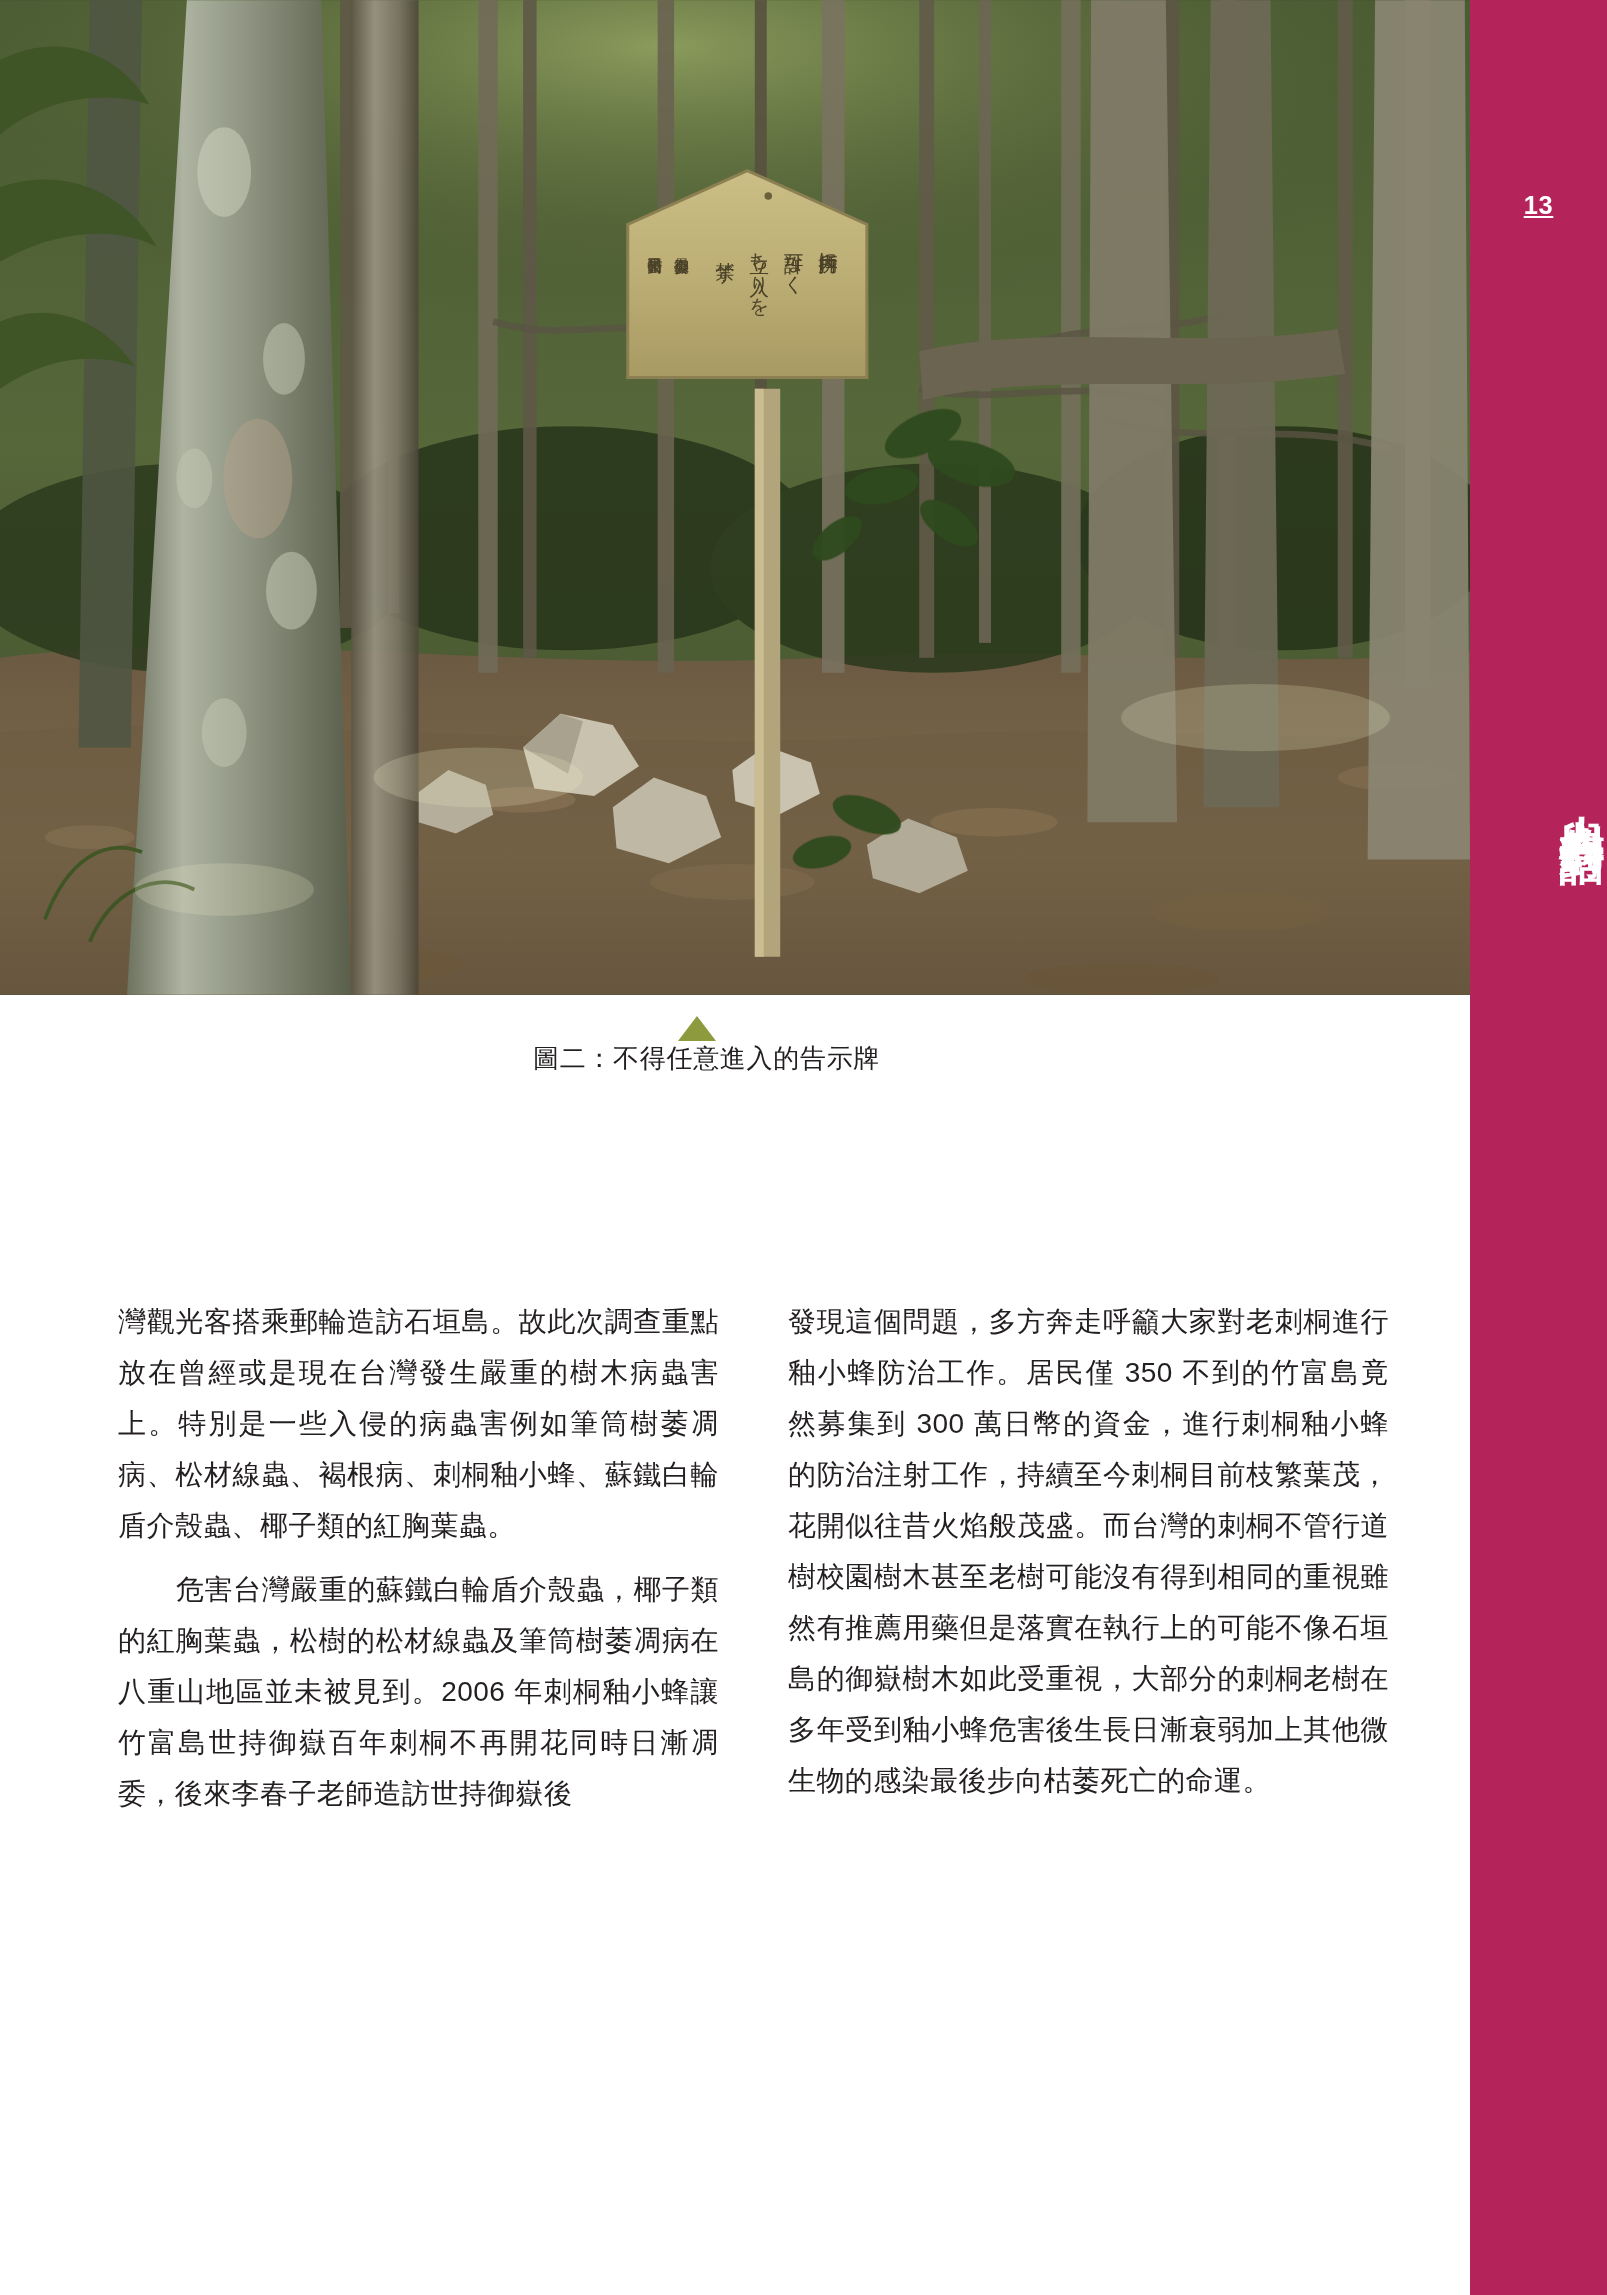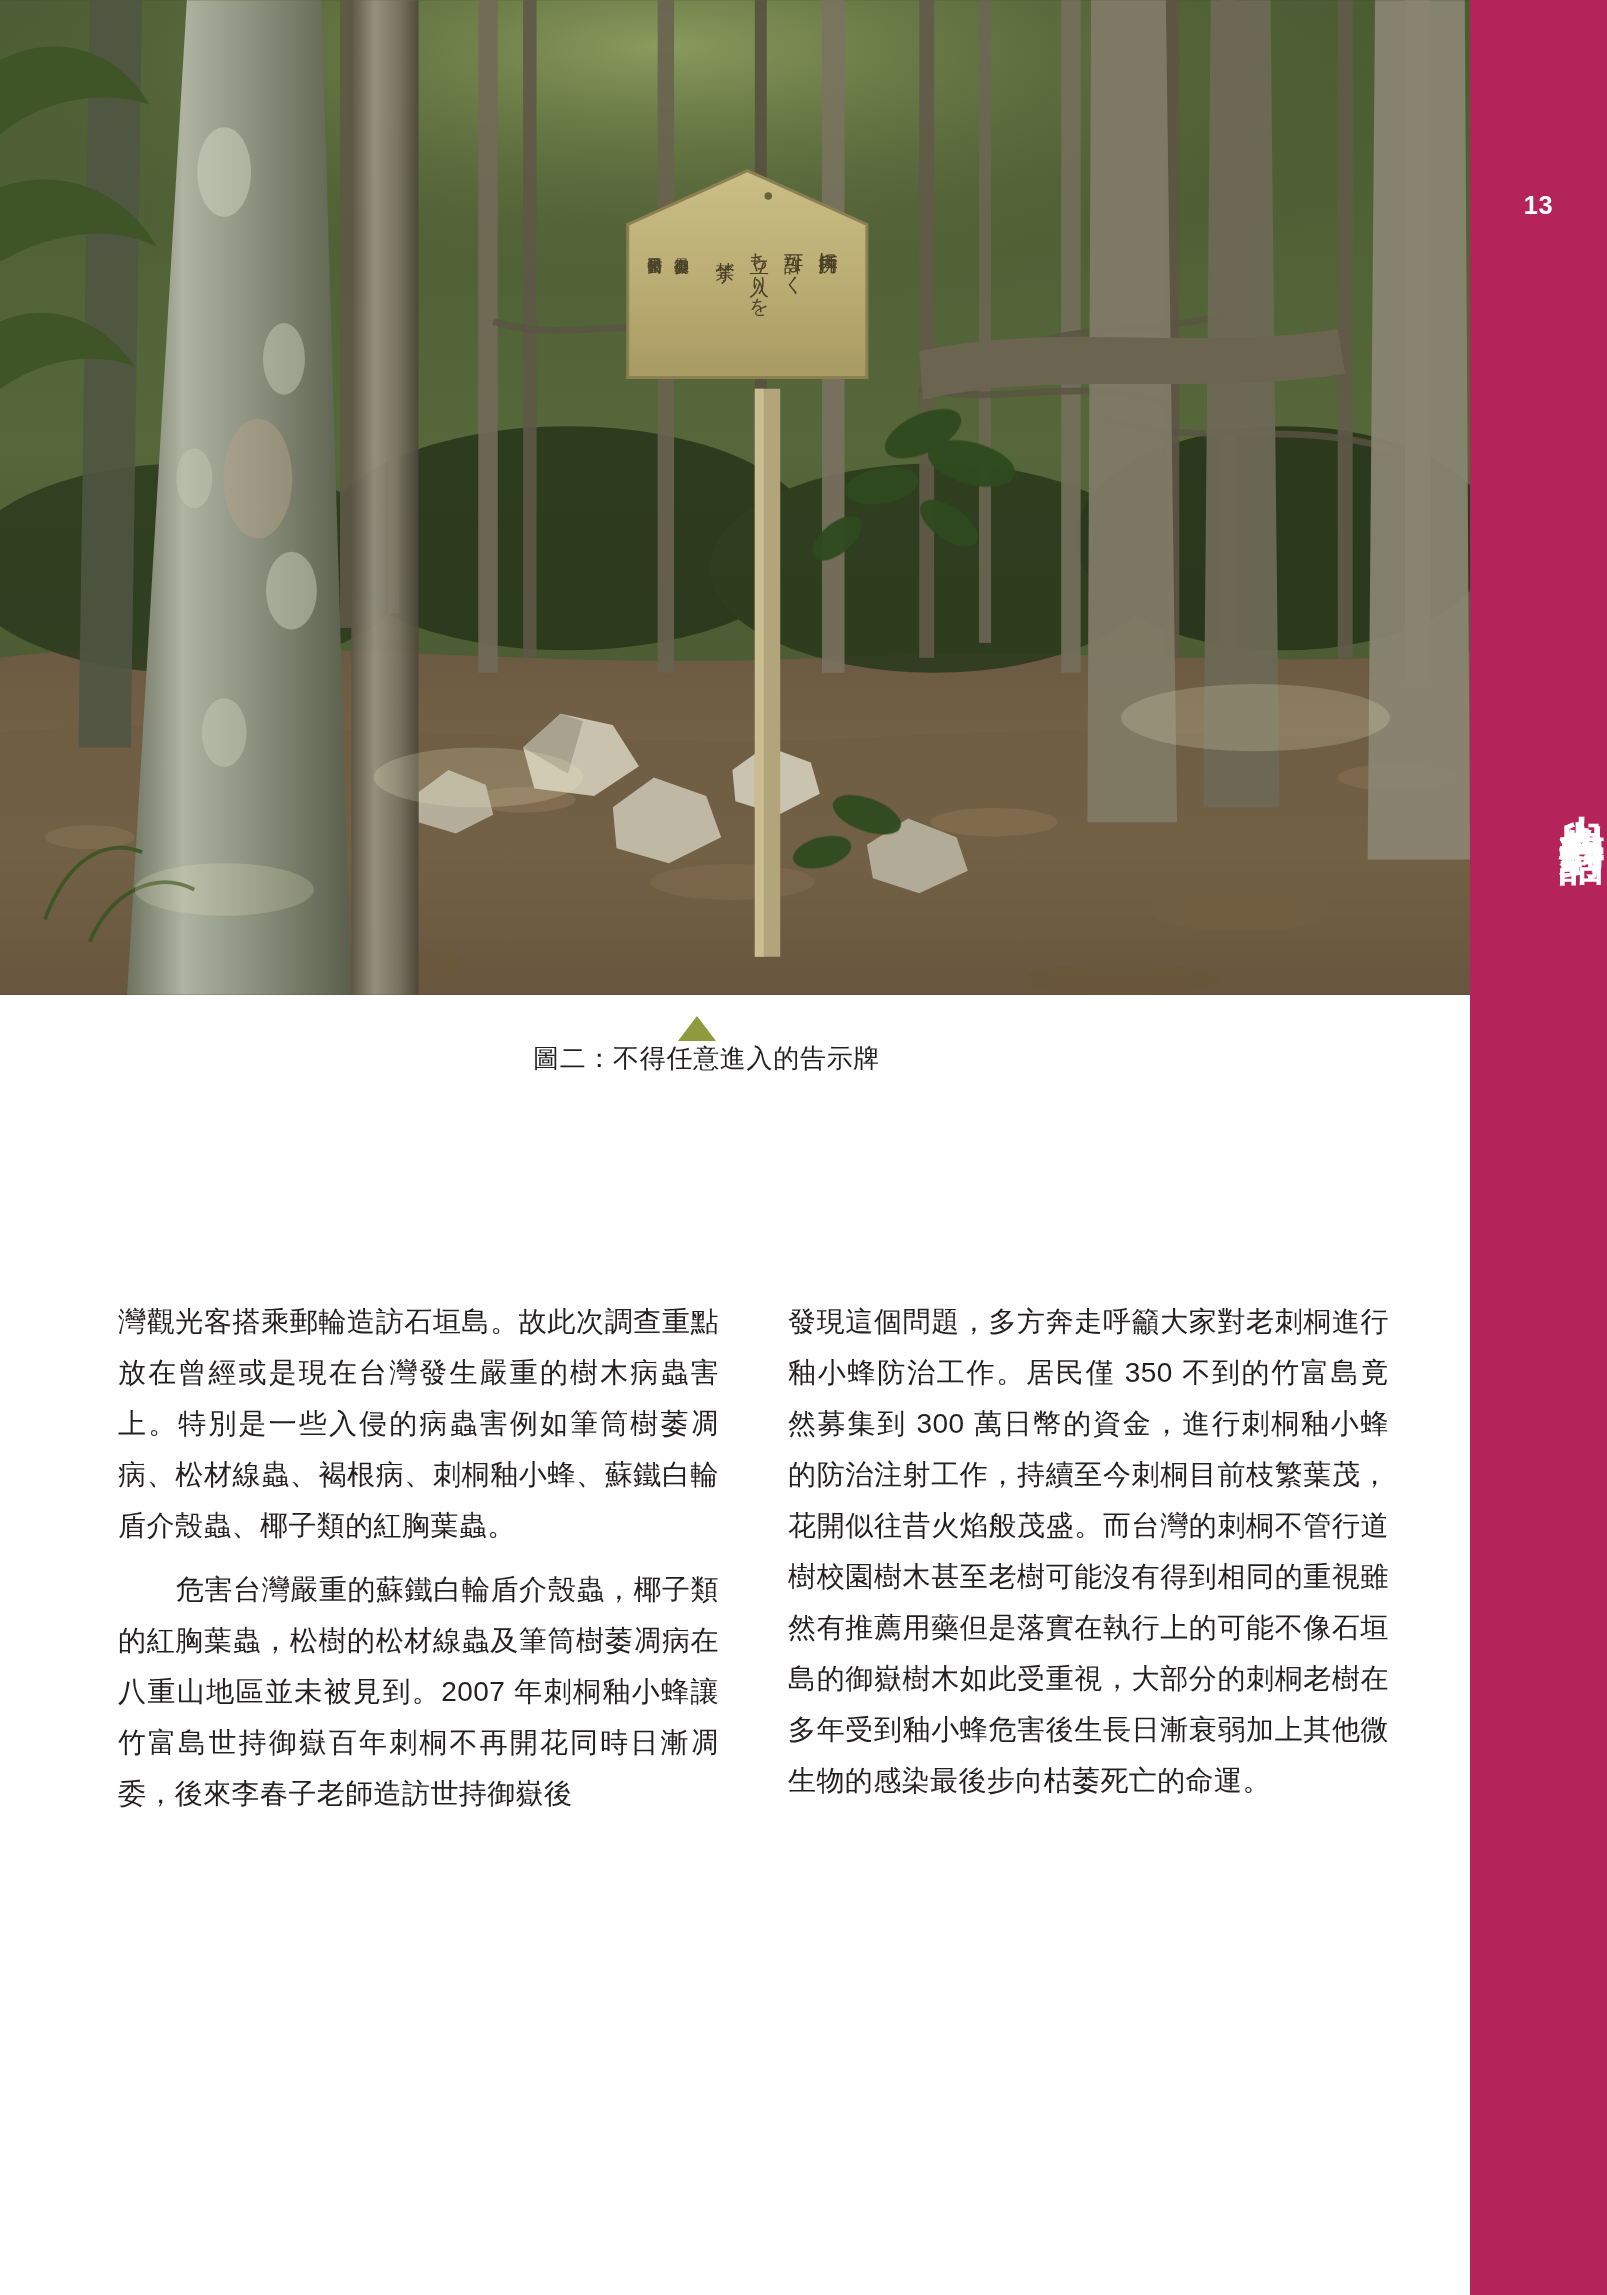--- a/index.html
+++ b/index.html
@@ -27,20 +27,21 @@
   .side-page-number {
     position: absolute;
     top: 191px;
     left: 0;
     width: 137px;
     text-align: center;
     color: #ffffff;
     font-size: 25.4px;
     font-weight: bold;
     letter-spacing: 0.7px;
+    text-decoration: underline;
   }
   .side-title {
     position: absolute;
     top: 277px;
     left: 0;
     width: 137px;
     color: #ffffff;
     font-size: 45px;
     font-weight: bold;
     line-height: 1.12;
@@ -287,21 +288,21 @@
 </div>
 
 <div class="caption-row">
   <div class="caption-marker"></div>
   <div class="caption-text">圖二：不得任意進入的告示牌</div>
 </div>
 
 <div class="columns">
   <div class="col">
     <p>灣觀光客搭乘郵輪造訪石垣島。故此次調查重點放在曾經或是現在台灣發生嚴重的樹木病蟲害上。特別是一些入侵的病蟲害例如筆筒樹萎凋病、松材線蟲、褐根病、刺桐釉小蜂、蘇鐵白輪盾介殼蟲、椰子類的紅胸葉蟲。</p>
-    <p class="indent">危害台灣嚴重的蘇鐵白輪盾介殼蟲，椰子類的紅胸葉蟲，松樹的松材線蟲及筆筒樹萎凋病在八重山地區並未被見到。2007 年刺桐釉小蜂讓竹富島世持御嶽百年刺桐不再開花同時日漸凋委，後來李春子老師造訪世持御嶽後</p>
+    <p class="indent">危害台灣嚴重的蘇鐵白輪盾介殼蟲，椰子類的紅胸葉蟲，松樹的松材線蟲及筆筒樹萎凋病在八重山地區並未被見到。2006 年刺桐釉小蜂讓竹富島世持御嶽百年刺桐不再開花同時日漸凋委，後來李春子老師造訪世持御嶽後</p>
   </div>
   <div class="col">
     <p>發現這個問題，多方奔走呼籲大家對老刺桐進行釉小蜂防治工作。居民僅 350 不到的竹富島竟然募集到 300 萬日幣的資金，進行刺桐釉小蜂的防治注射工作，持續至今刺桐目前枝繁葉茂，花開似往昔火焰般茂盛。而台灣的刺桐不管行道樹校園樹木甚至老樹可能沒有得到相同的重視雖然有推薦用藥但是落實在執行上的可能不像石垣島的御嶽樹木如此受重視，大部分的刺桐老樹在多年受到釉小蜂危害後生長日漸衰弱加上其他微生物的感染最後步向枯萎死亡的命運。</p>
   </div>
 </div>
 
 <div class="side-bar">
   <div class="side-page-number">13</div>
   <div class="side-title-wrap">
     <div class="side-title">人與樹的對話</div>

